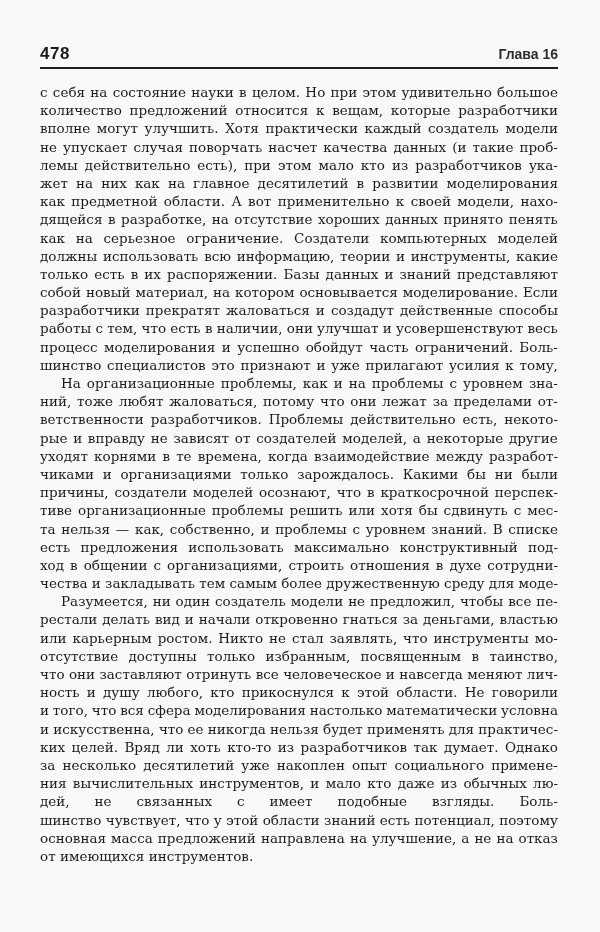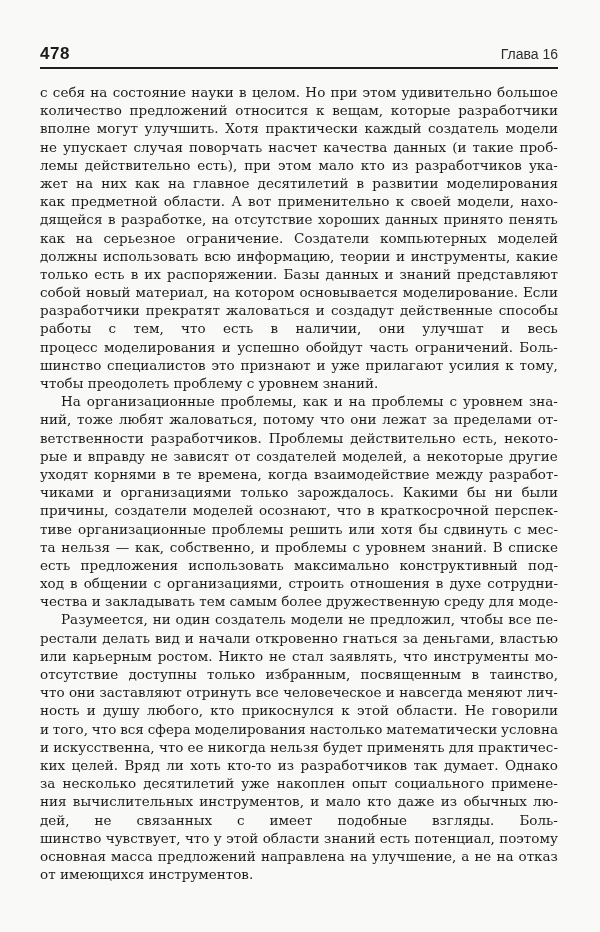--- a/index.html
+++ b/index.html
@@ -28,21 +28,21 @@
     font-family:"Liberation Sans", sans-serif;
   }
   .page-number{
     font-size:17px;
     font-weight:bold;
     letter-spacing:.5px;
     color:var(--ink);
   }
   .chapter{
     font-size:14px;
-    font-weight:normal;
+    font-weight:bold;
     color:var(--chapter-ink);
     text-align:right;
   }
   .rule{
     margin-top:3px;
     border-bottom:2px solid var(--rule);
   }
   .page-body{
     margin-top:14px;
     font-size:13.5px;
@@ -219,20 +219,21 @@
         <span>работы</span>
         <span>с</span>
         <span>тем,</span>
         <span>что</span>
         <span>есть</span>
         <span>в</span>
         <span>наличии,</span>
         <span>они</span>
         <span>улучшат</span>
         <span>и</span>
+        <span>усовершенствуют</span>
         <span>весь</span>
       </div>
       <div class="line just">
         <span>процесс</span>
         <span>моделирования</span>
         <span>и</span>
         <span>успешно</span>
         <span>обойдут</span>
         <span>часть</span>
         <span>ограничений.</span>
@@ -243,21 +244,20 @@
         <span>специалистов</span>
         <span>это</span>
         <span>признают</span>
         <span>и</span>
         <span>уже</span>
         <span>прилагают</span>
         <span>усилия</span>
         <span>к</span>
         <span>тому,</span>
       </div>
-      <div class="line"><span>чтобы преодолеть проблему с уровнем знаний.</span></div>
       <div class="line indent just">
         <span>На</span>
         <span class="it">организационные</span>
         <span class="it">проблемы,</span>
         <span>как</span>
         <span>и</span>
         <span>на</span>
         <span>проблемы</span>
         <span>с</span>
         <span>уровнем</span>

